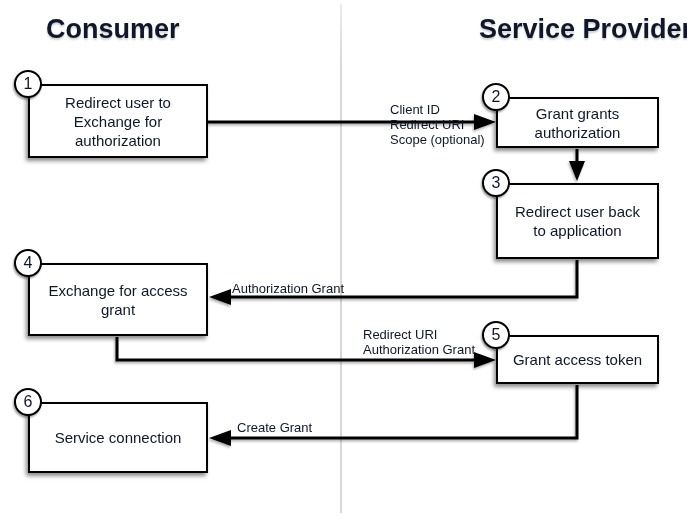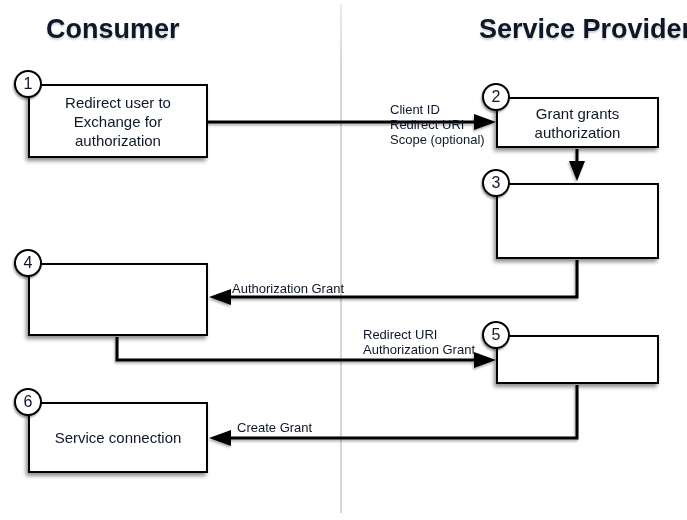--- a/index.html
+++ b/index.html
@@ -122,28 +122,33 @@
   </div>
 
   <div class="box box-2">
     <span class="badge">2</span>
     <span class="box-text">Grant grants
 authorization</span>
   </div>
 
   <div class="box box-3">
     <span class="badge">3</span>
+    <span class="box-text">Redirect user back
+to application</span>
   </div>
 
   <div class="box box-4">
     <span class="badge">4</span>
+    <span class="box-text">Exchange for access
+grant</span>
   </div>
 
   <div class="box box-5">
     <span class="badge">5</span>
+    <span class="box-text">Grant access token</span>
   </div>
 
   <div class="box box-6">
     <span class="badge">6</span>
     <span class="box-text">Service connection</span>
   </div>
 
 </div>
 
 </body></html>

